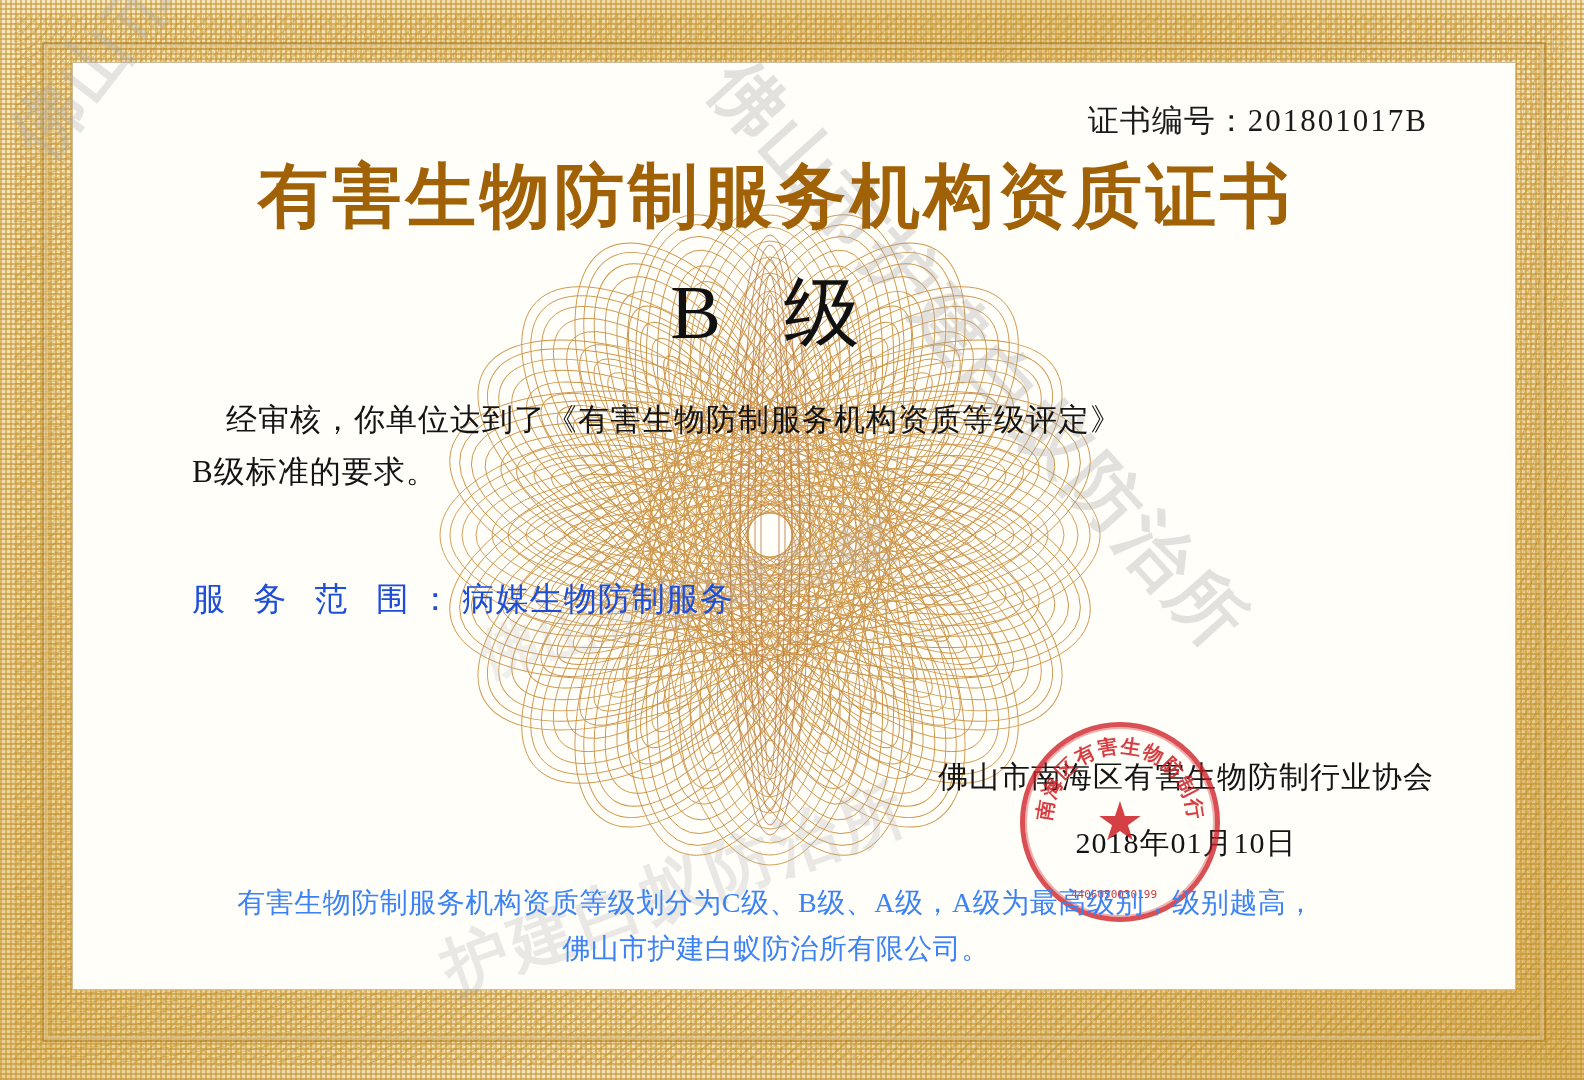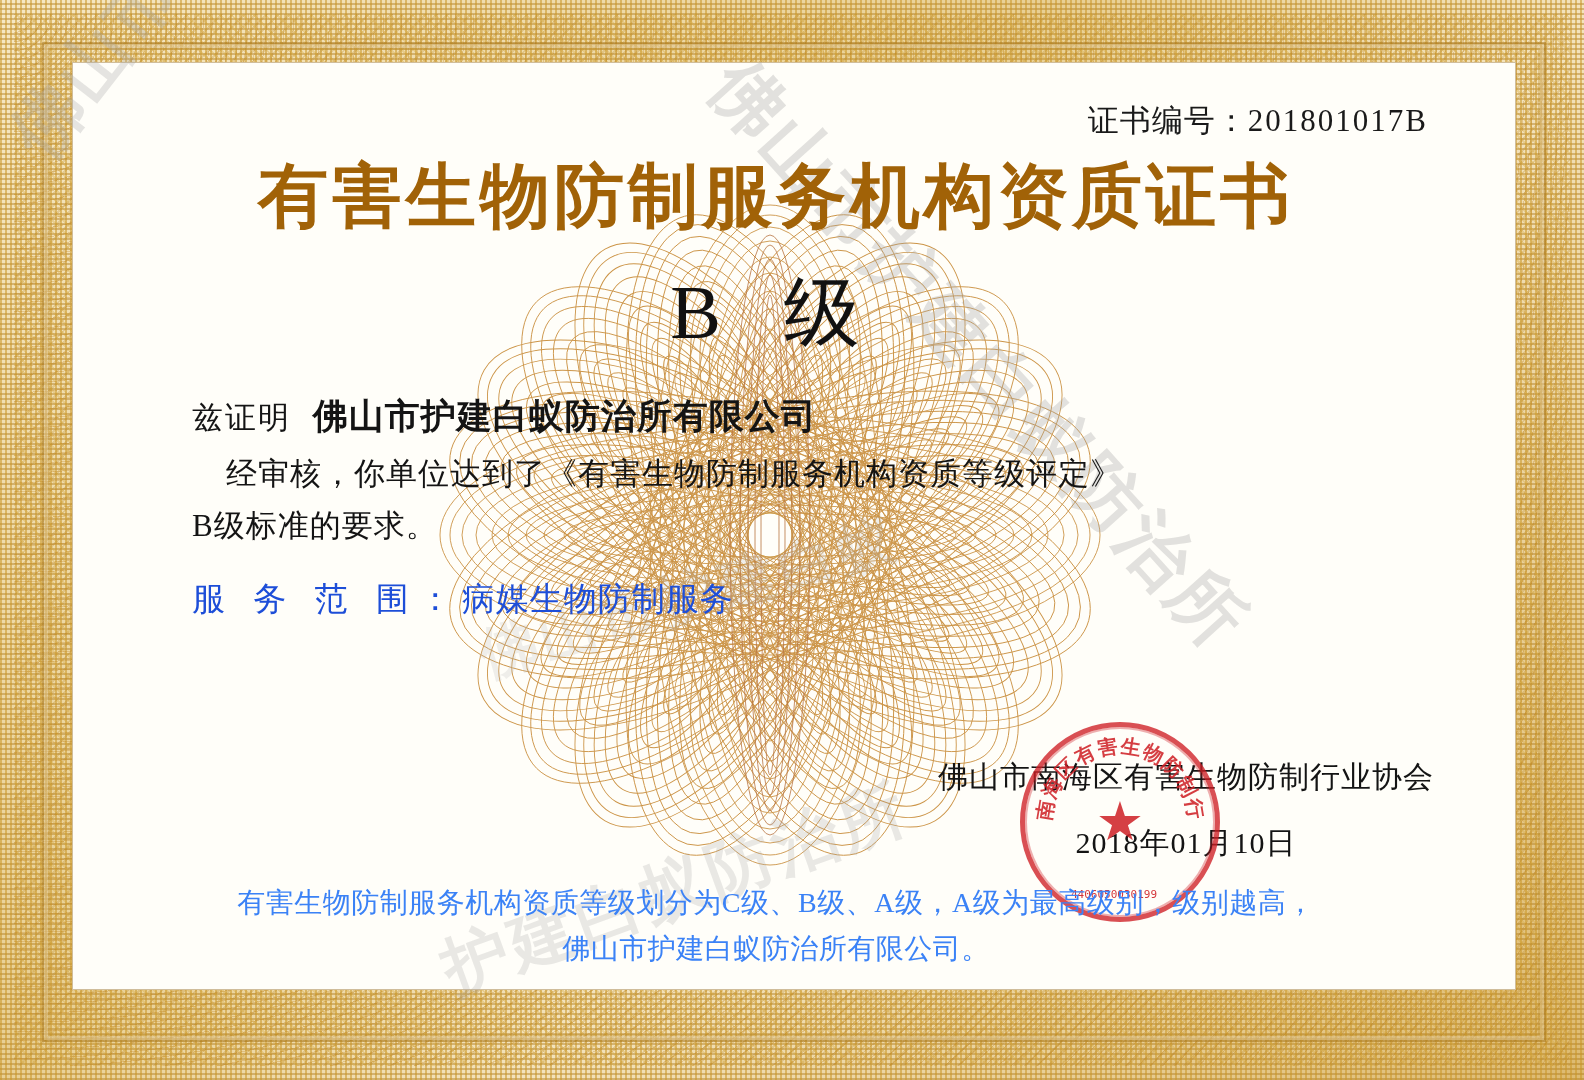--- a/index.html
+++ b/index.html
@@ -328,24 +328,20 @@
 
     <div class="cert-number">
       <span>证书编号：</span><span class="num">201801017B</span>
     </div>
 
     <div class="main-title">有害生物防制服务机构资质证书</div>
 
     <div class="grade">B 级</div>
 
     <div class="body-text">
-      <div class="line-1">
-        <span class="label">兹证明</span>
-        <span class="company">佛山市护建白蚁防治所有限公司</span>
-      </div>
       <div class="line-2">经审核，你单位达到了《有害生物防制服务机构资质等级评定》</div>
       <div class="line-3">B级标准的要求。</div>
     </div>
 
     <div class="service-block">
       <div class="row">
         <span class="spaced">服 务 范 围：</span><span>病媒生物防制服务</span>
       </div>
     </div>
 

